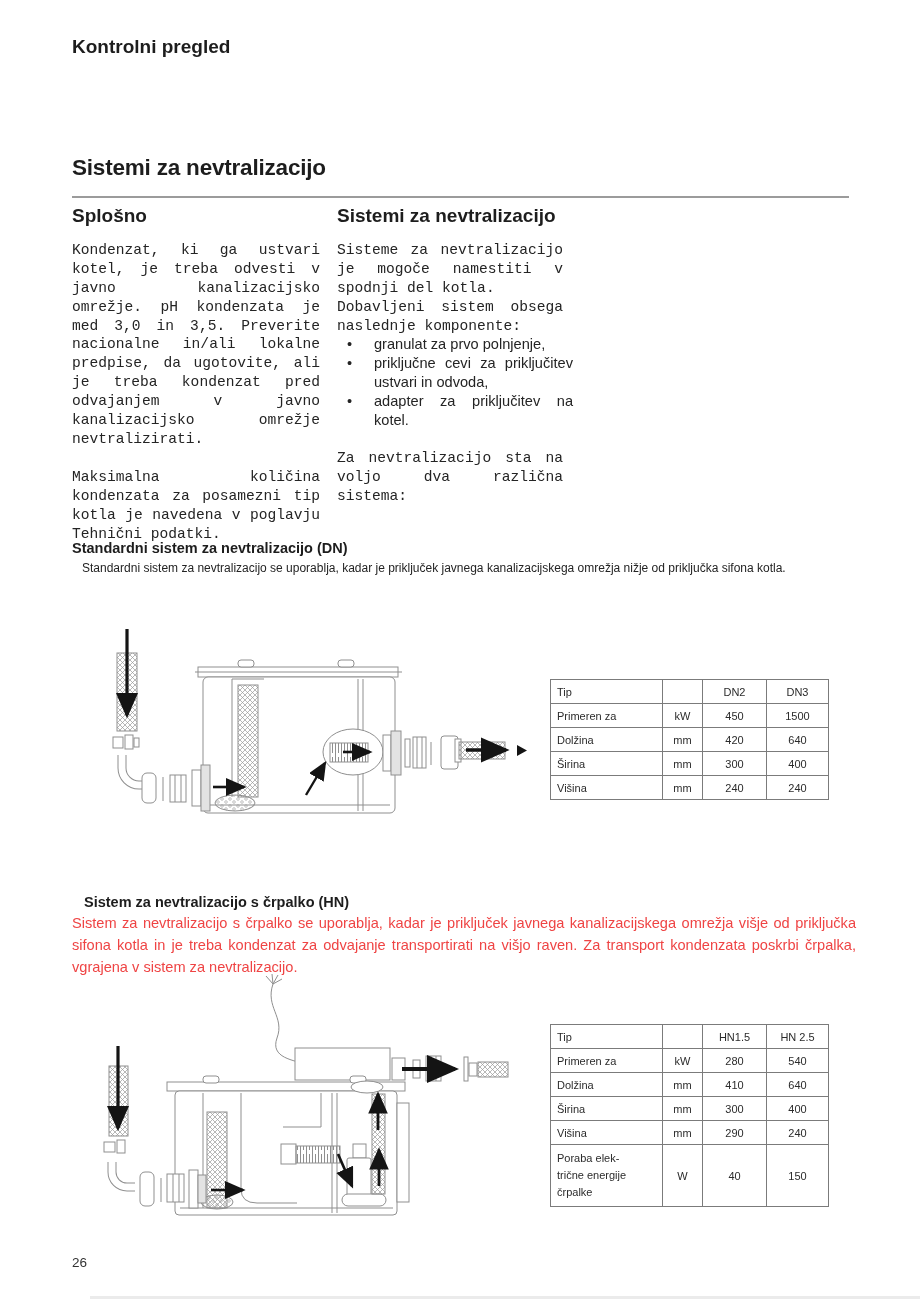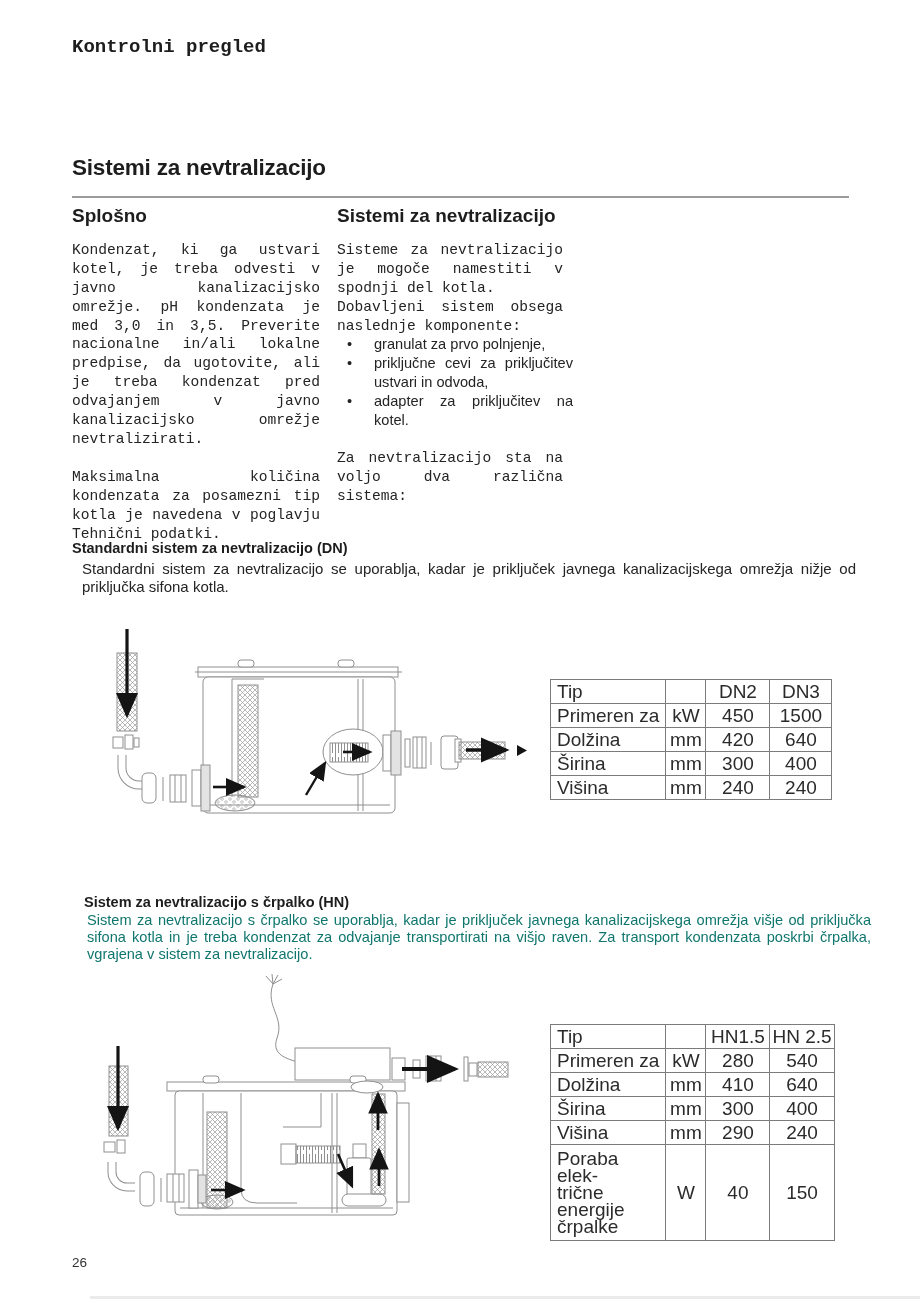--- a/index.html
+++ b/index.html
@@ -3,21 +3,21 @@
 <meta charset="utf-8">
 <style>
   html,body { margin:0; padding:0; background:#ffffff; }
   .page {
     position:relative; width:920px; height:1301px; margin:0 auto;
     background:#ffffff; overflow:hidden;
     font-family:"Liberation Sans", sans-serif; color:#222222;
   }
   .abs { position:absolute; }
 
-  .doc-header { left:72px; top:36px; font-size:19px; font-weight:bold; color:#1d1d1d;font-family:Liberation Mono, monospace; }
+  .doc-header { left:72px; top:36px; font-size:19px; font-weight:bold; color:#1d1d1d; }
   .main-title { left:72px; top:155px; font-size:22.5px; font-weight:bold; letter-spacing:-0.2px; color:#1d1d1d; }
   .title-rule { left:72px; top:196px; width:777px; height:2px; background:#9b9b9b; }
 
   .col { top:207px; font-size:14.6px; line-height:18.9px; color:#242424; }
   .col-left  { left:72px;  width:258px; }
   .col-right { left:337px; width:236px; }
   .col-heading { font-size:19px; font-weight:bold; color:#1d1d1d; }
   .col p { margin:0; }
   .body-indent { margin-left:10px;font-family:Liberation Mono, monospace; }
   .col-left .p1 { margin-top:15px; width:248px; text-align:justify; }
@@ -25,25 +25,25 @@
   .col-right .p1 { margin-top:15px; width:226px; text-align:justify; }
   .col-right .p2 { width:226px; text-align:justify; }
   .col-right .p3 { margin-top:19px; width:226px; text-align:justify; }
   ul.bullets { list-style:none; margin:0 0 0 10px; padding:0; width:226px; }
   ul.bullets li { display:flex; }
   ul.bullets .marker { width:27px; flex:0 0 27px; }
   ul.bullets .btext { flex:1; text-align:justify; }
 
   .section-heading { font-size:14.5px; font-weight:bold; color:#1d1d1d; }
   .s1-heading { left:72px; top:540px; }
-  .s1-body { left:82px; top:560px; width:774px; font-size:15px; line-height:17.7px; text-align:justify; color:#242424; }
+  .s1-body { left:82px; top:560px; width:774px; font-size:12px; line-height:17.7px; text-align:justify; color:#242424; }
   .s2-heading { left:84px; top:894px; }
-  .s2-body { left:72px; top:912px; width:784px; font-size:14.6px; line-height:17px; text-align:justify; color:#0f766e;margin-left:15px; }
-
-  table.spec { position:absolute; border-collapse:collapse; font-size:19px; color:#2b2b2b; background:#fff;padding-left:40px; }
+  .s2-body { left:72px; top:912px; width:784px; font-size:14.6px; line-height:22px; text-align:justify; color:#ef4444; }
+
+  table.spec { position:absolute; border-collapse:collapse; font-size:11px; color:#2b2b2b; background:#fff;padding-left:40px; }
   table.spec td { border:1px solid #7b7b7b; height:23px; padding:0 6px; white-space:nowrap; }
   table.spec td.c { text-align:center; padding:0 2px; }
   table.spec td.pre { white-space:pre-line; line-height:17px; padding:5px 6px; }
   .tbl-dn { left:550px; top:679px; }
   .tbl-hn { left:550px; top:1024px; }
 
   .page-number { left:72px; top:1255px; font-size:13.5px; color:#333; }
   .bottom-edge { left:90px; top:1296px; width:830px; height:3px; background:#ebebeb; }
 </style>
 </head>

